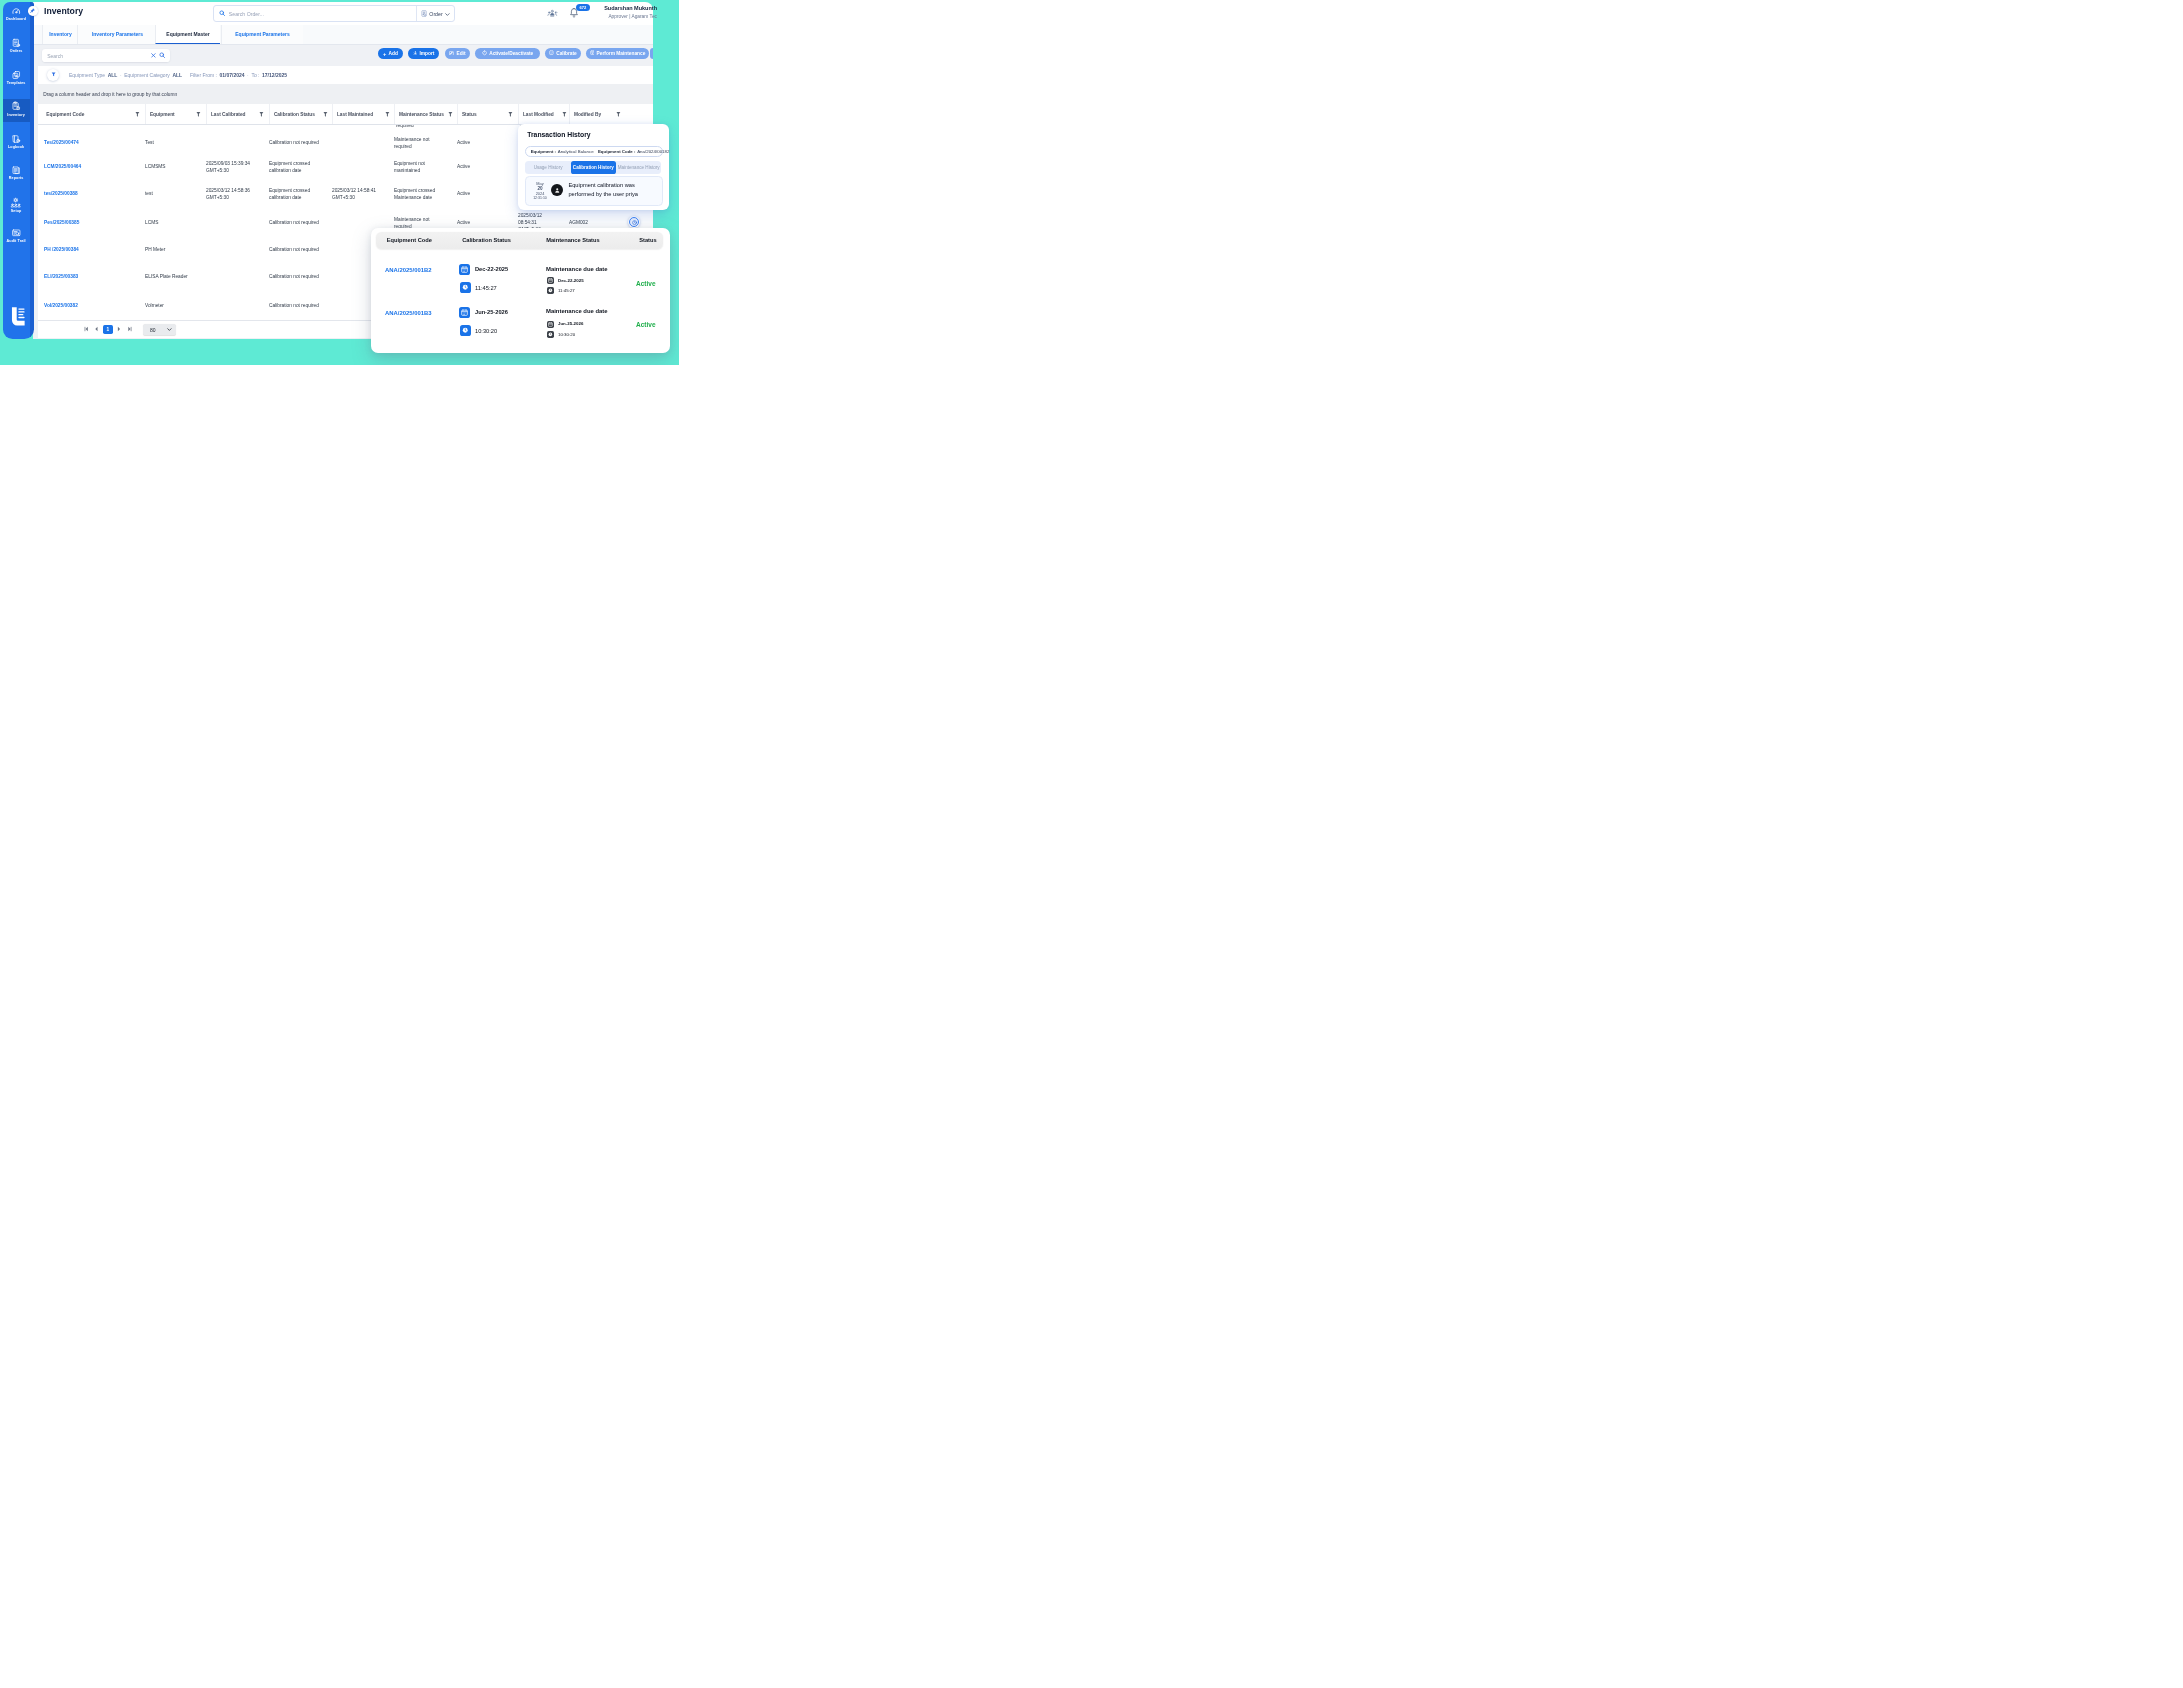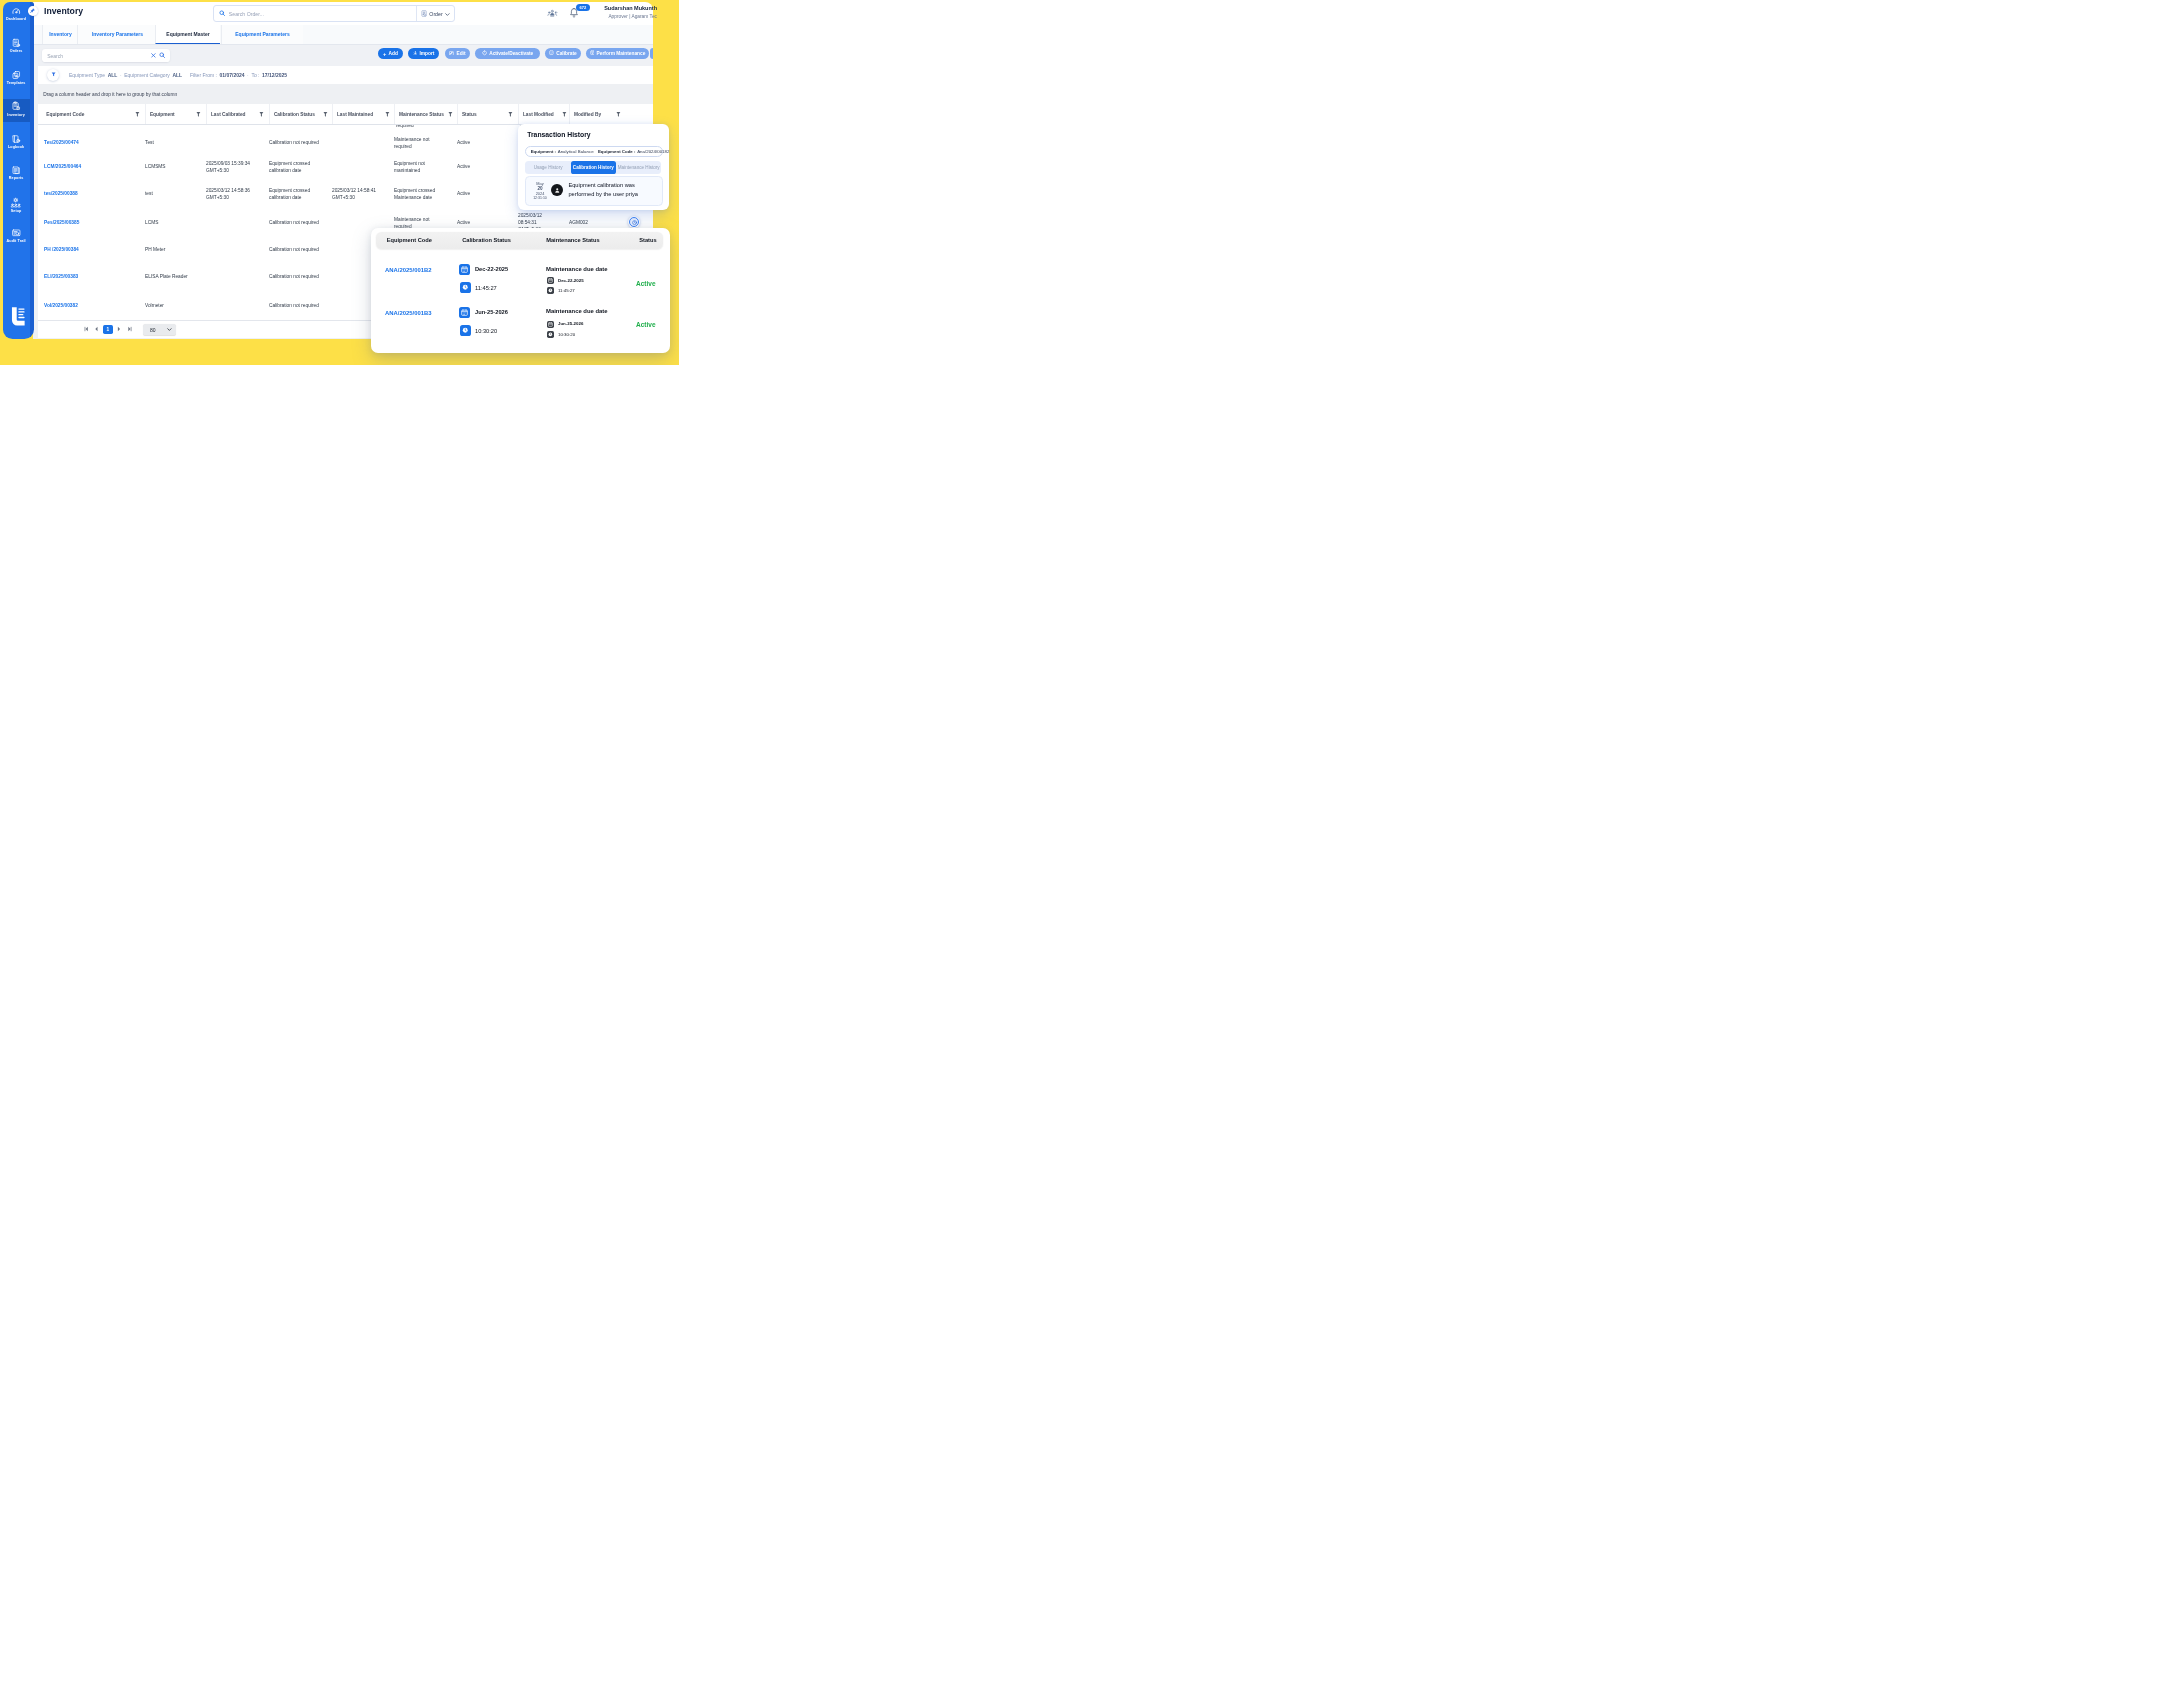--- a/index.html
+++ b/index.html
@@ -1,16 +1,16 @@
 <!DOCTYPE html>
 <html style="font-size:7px"><head>
 <meta charset="utf-8">
 <style>
   html,body{margin:0;padding:0;background:#fff;font-family:"Liberation Sans",sans-serif;-webkit-font-smoothing:antialiased;}
-  #page{position:relative;width:679px;height:365px;background:#fde047;overflow:hidden;}
+  #page{position:relative;width:679px;height:365px;background:#5eead4;overflow:hidden;}
   .abs{position:absolute;}
   
   .sidebar{left:2.6px;top:1.7px;width:31px;height:337px;border-radius:7px 2.6px 9.6px 9.6px;
     background:linear-gradient(to right,#2173ea 0,#2173ea 86%,#1a5fd0 86%,#1a5fd0 100%);z-index:5;}
   .side-item{position:absolute;left:0;width:27px;text-align:center;color:#fff;}
   .side-item .lbl{font-size:3.7px;font-weight:bold;margin-top:0.9px;letter-spacing:0.1px;}
   .side-item.active-band{background:rgba(8,52,128,.38);}
   .side-item svg{display:block;margin:0 auto;}
   .collapse-chip{left:28px;top:6.1px;width:9.6px;height:9.6px;border-radius:50%;background:#fff;
     box-shadow:0 0.4px 1.7px rgba(40,70,140,.35);z-index:9;display:flex;align-items:center;justify-content:center;}

